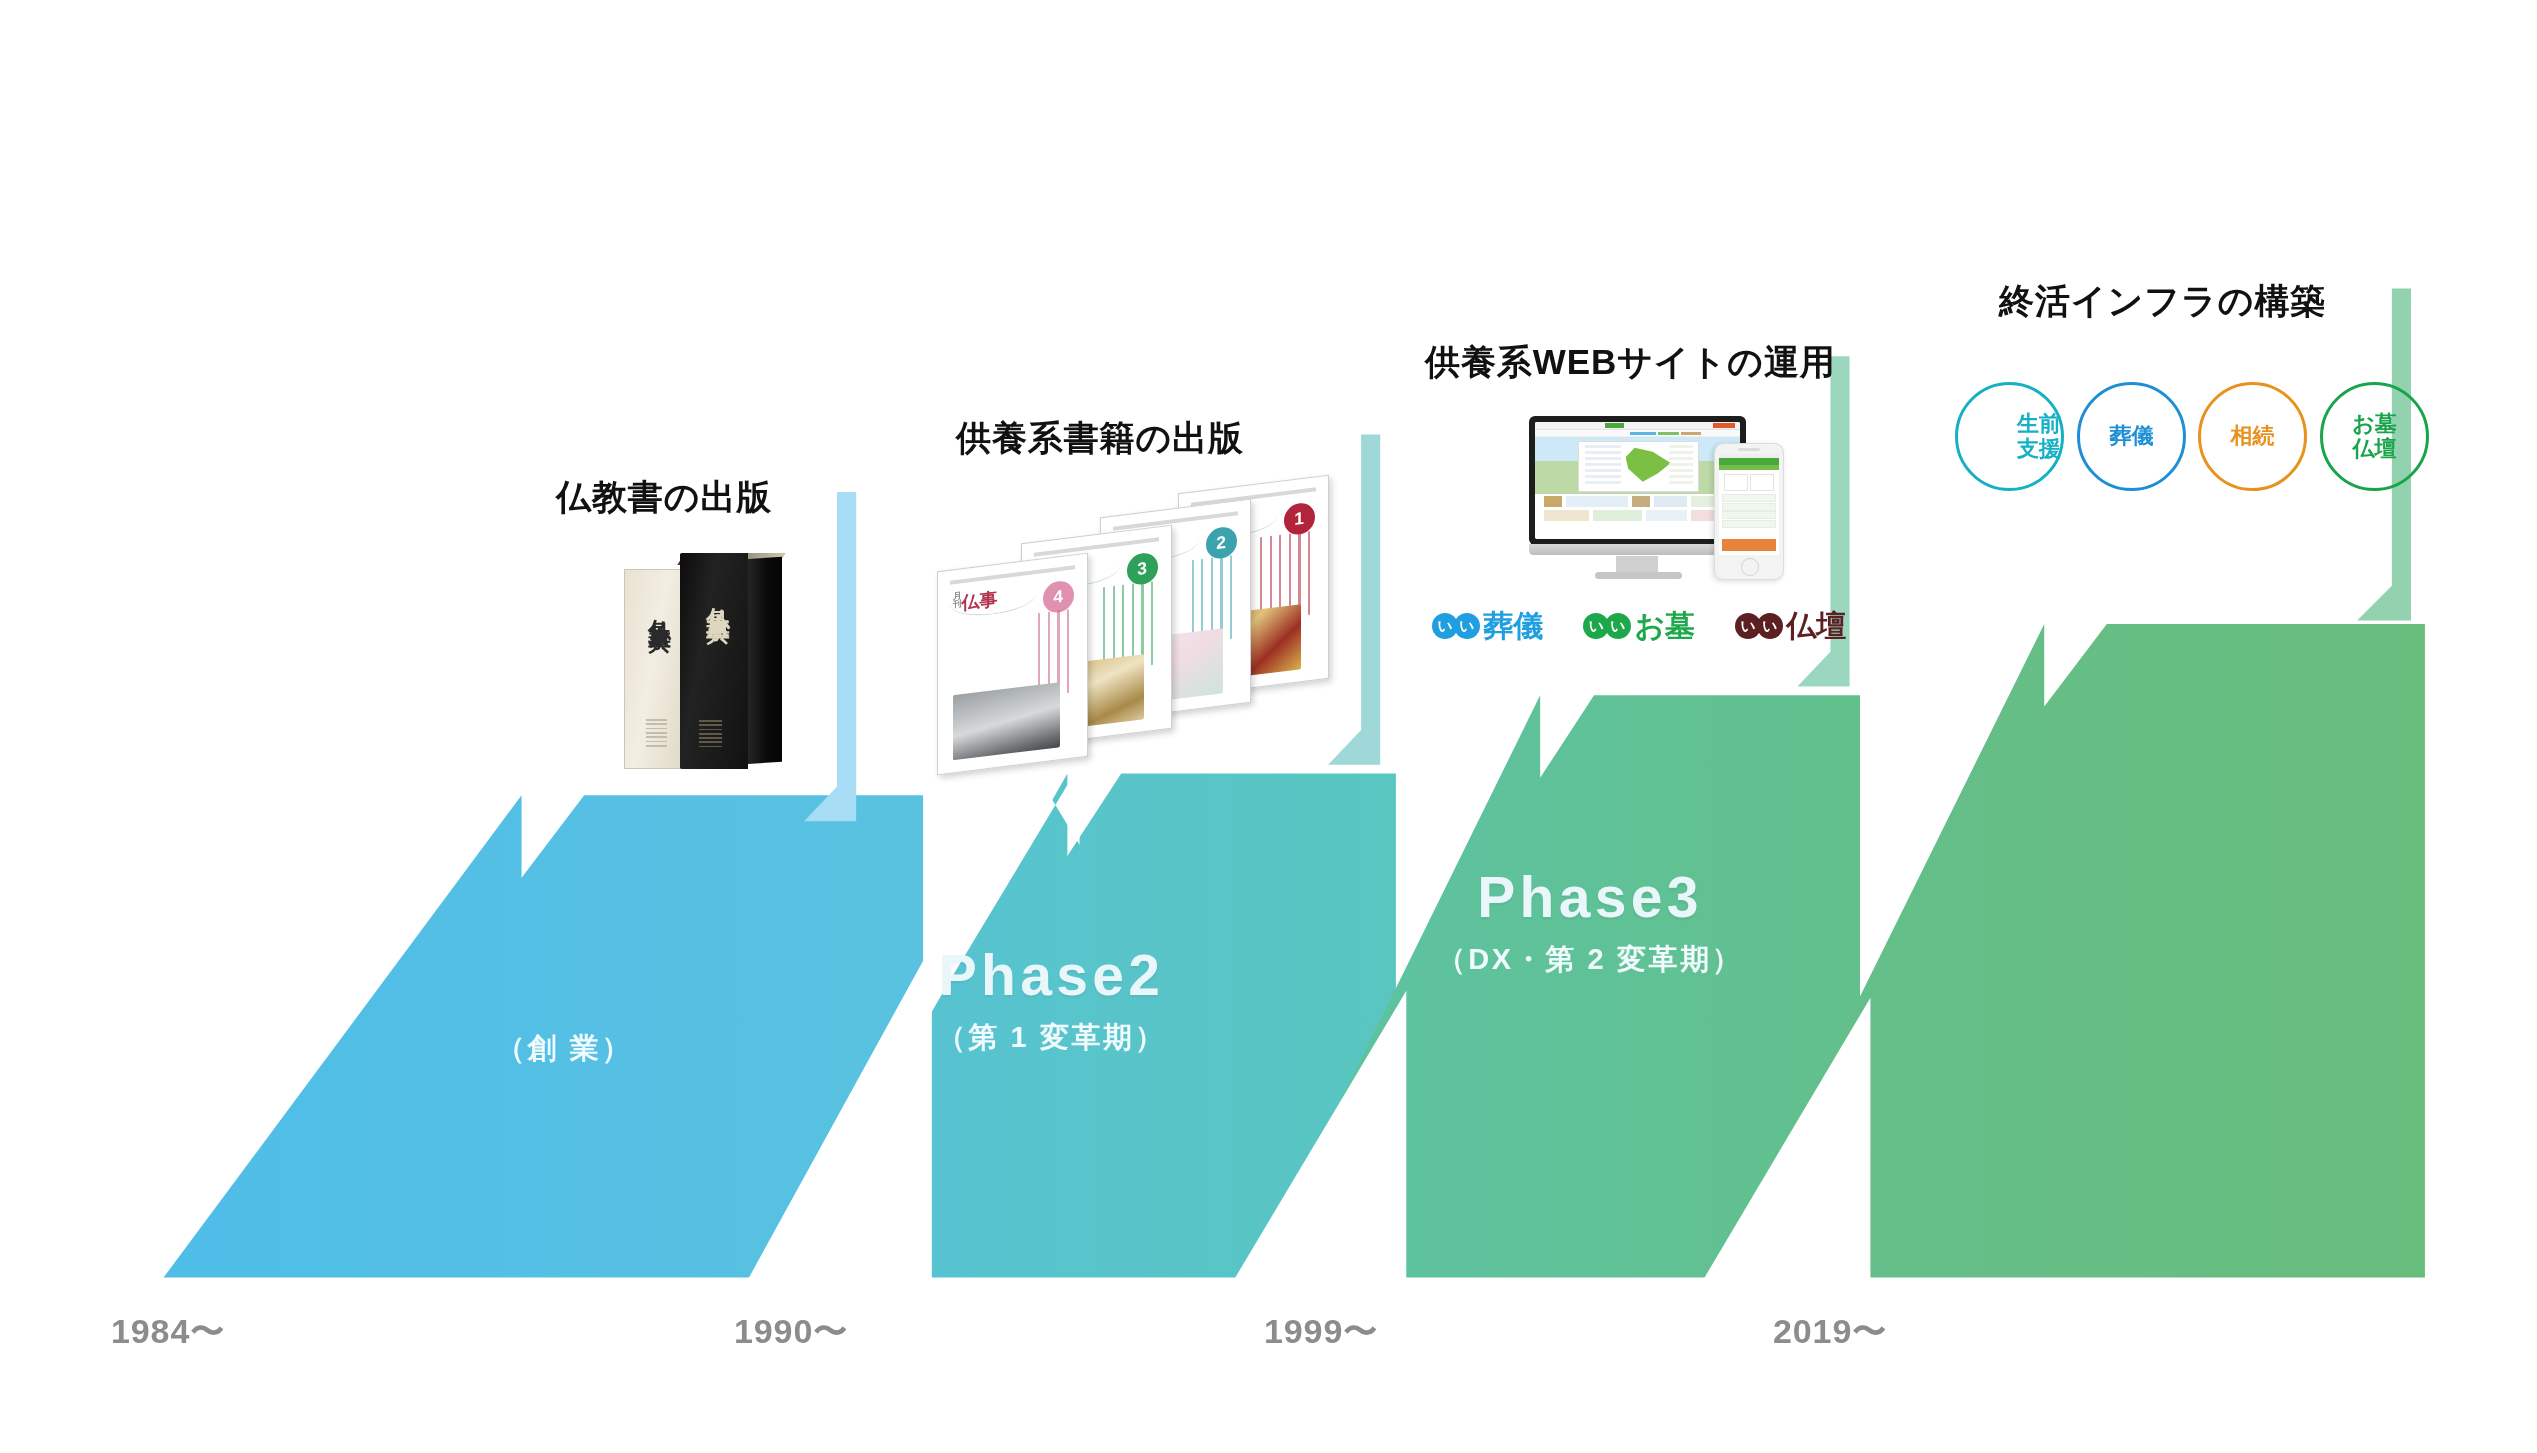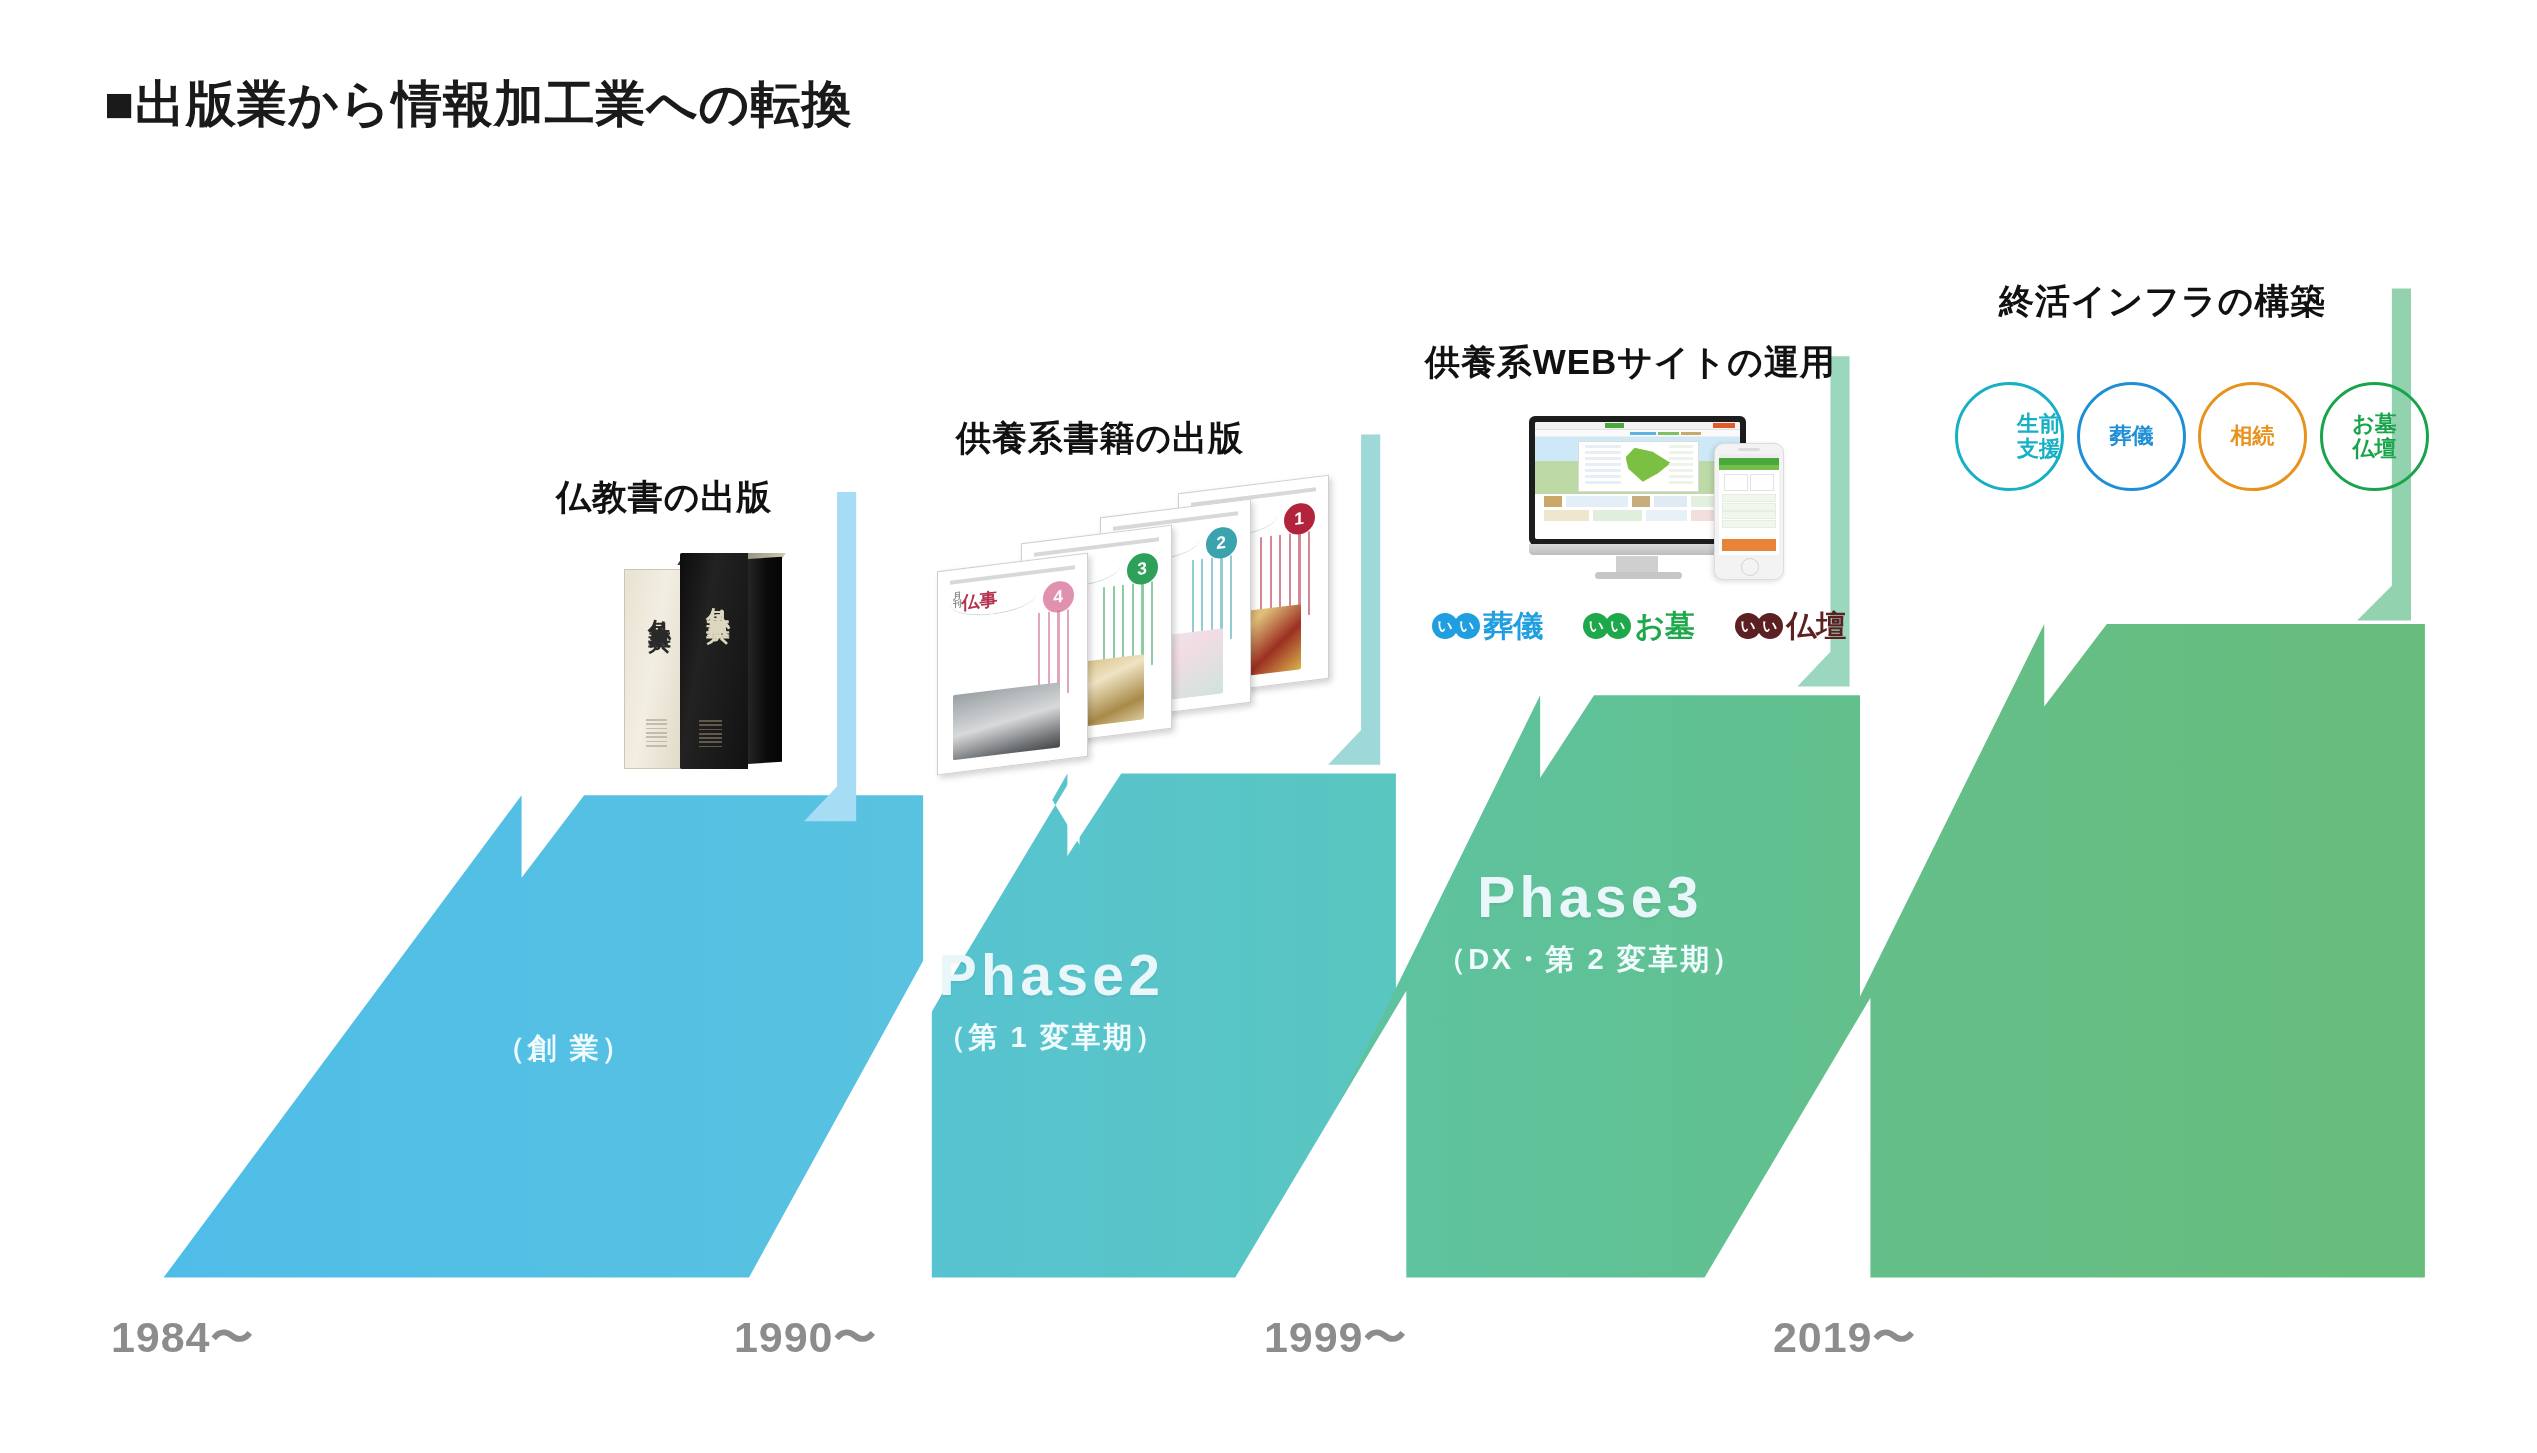--- a/index.html
+++ b/index.html
@@ -38,21 +38,21 @@
   
   .caption{
     position:absolute;
     font-size:35px;font-weight:700;color:#111;
     white-space:nowrap;letter-spacing:0.9px;
   }
 
   
   .year{
     position:absolute;
-    font-size:43px;font-weight:700;color:#8c8c8c;
+    font-size:34px;font-weight:700;color:#8c8c8c;
     letter-spacing:0.9px;white-space:nowrap;
   }
 
   
   #book{position:absolute;left:624px;top:553px;width:161px;height:216px;}
   .bk-case{
     position:absolute;left:0;top:15.6px;width:63px;height:198px;
     background:linear-gradient(100deg,#e8e2d2 0%,#f2eee2 45%,#ded7c4 100%);
     border:0.9px solid #cdc6b4;
   }
@@ -195,21 +195,20 @@
   .circ span{
     font-size:22px;font-weight:700;line-height:1.12;text-align:center;
     color:inherit;letter-spacing:0;
   }
 </style>
 </head>
 <body>
 
 <div id="stage">
 
-  <div id="title">■出版業から情報加工業への転換</div>
 
   <svg id="arrows" viewBox="0 0 2920 1673">
     <defs>
       <linearGradient id="g1" x1="0" y1="0" x2="1" y2="0">
         <stop offset="0" stop-color="#4fbde8"></stop>
           <stop offset="1" stop-color="#59c2e0"></stop>
       </linearGradient>
       <linearGradient id="g2" x1="0" y1="0" x2="1" y2="0">
         <stop offset="0" stop-color="#57c2d6"></stop>
           <stop offset="1" stop-color="#59c6c0"></stop>

